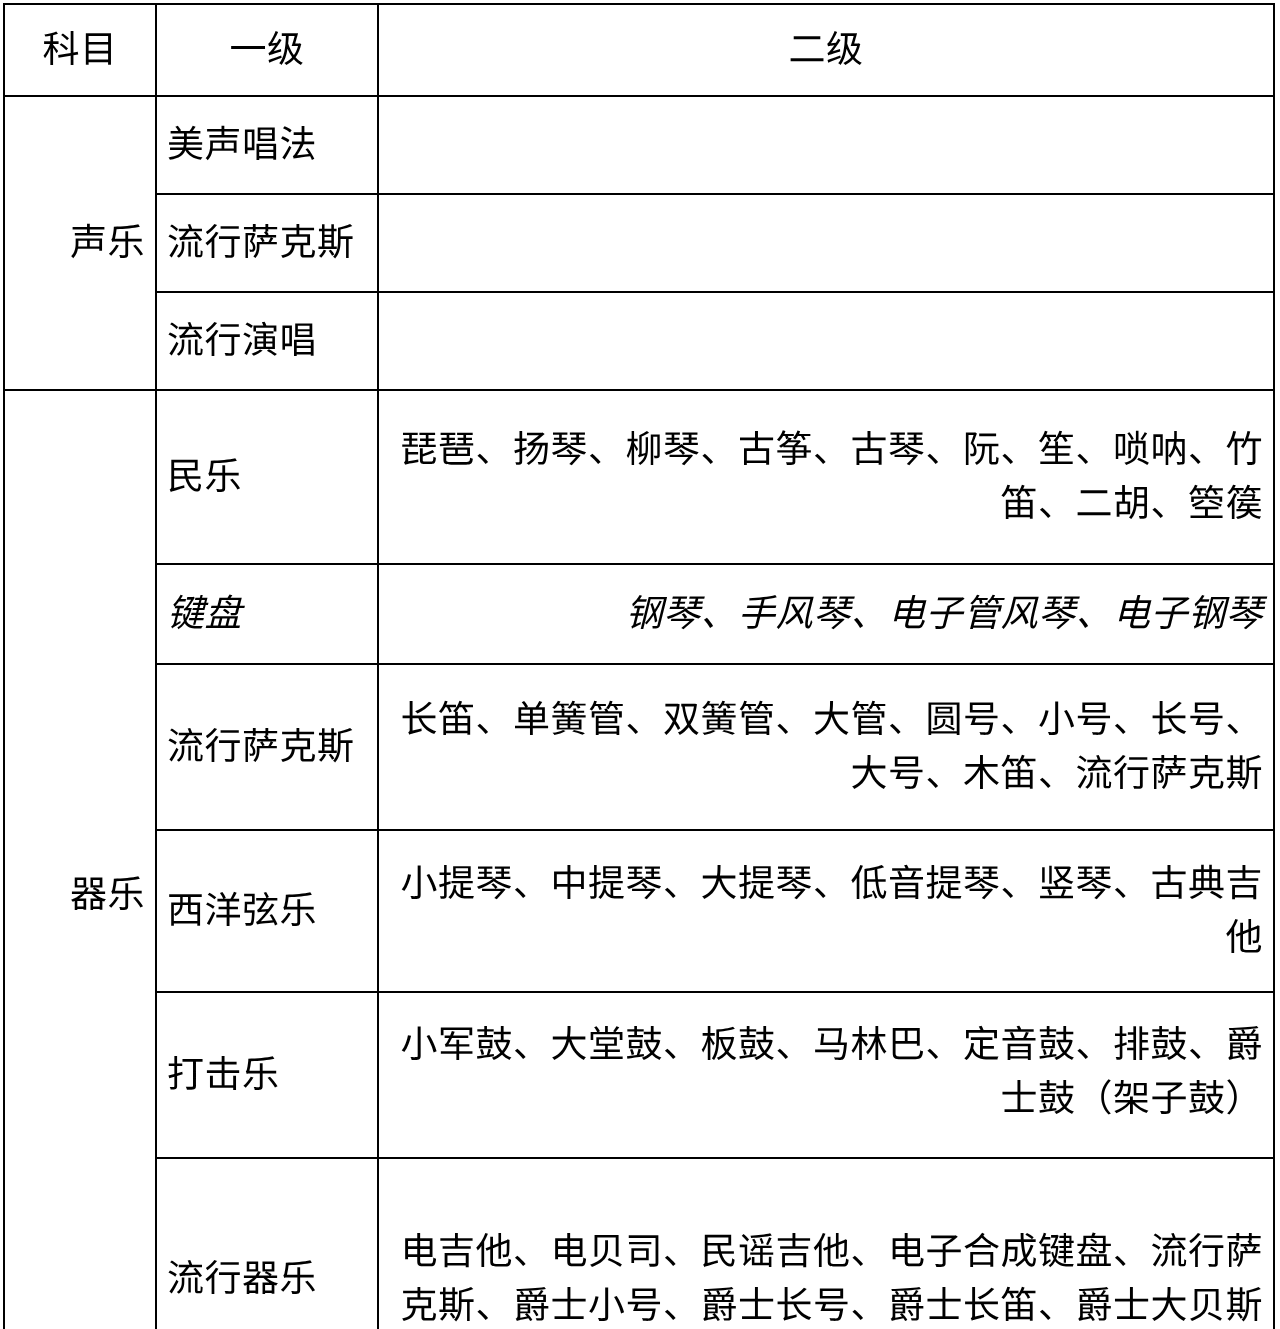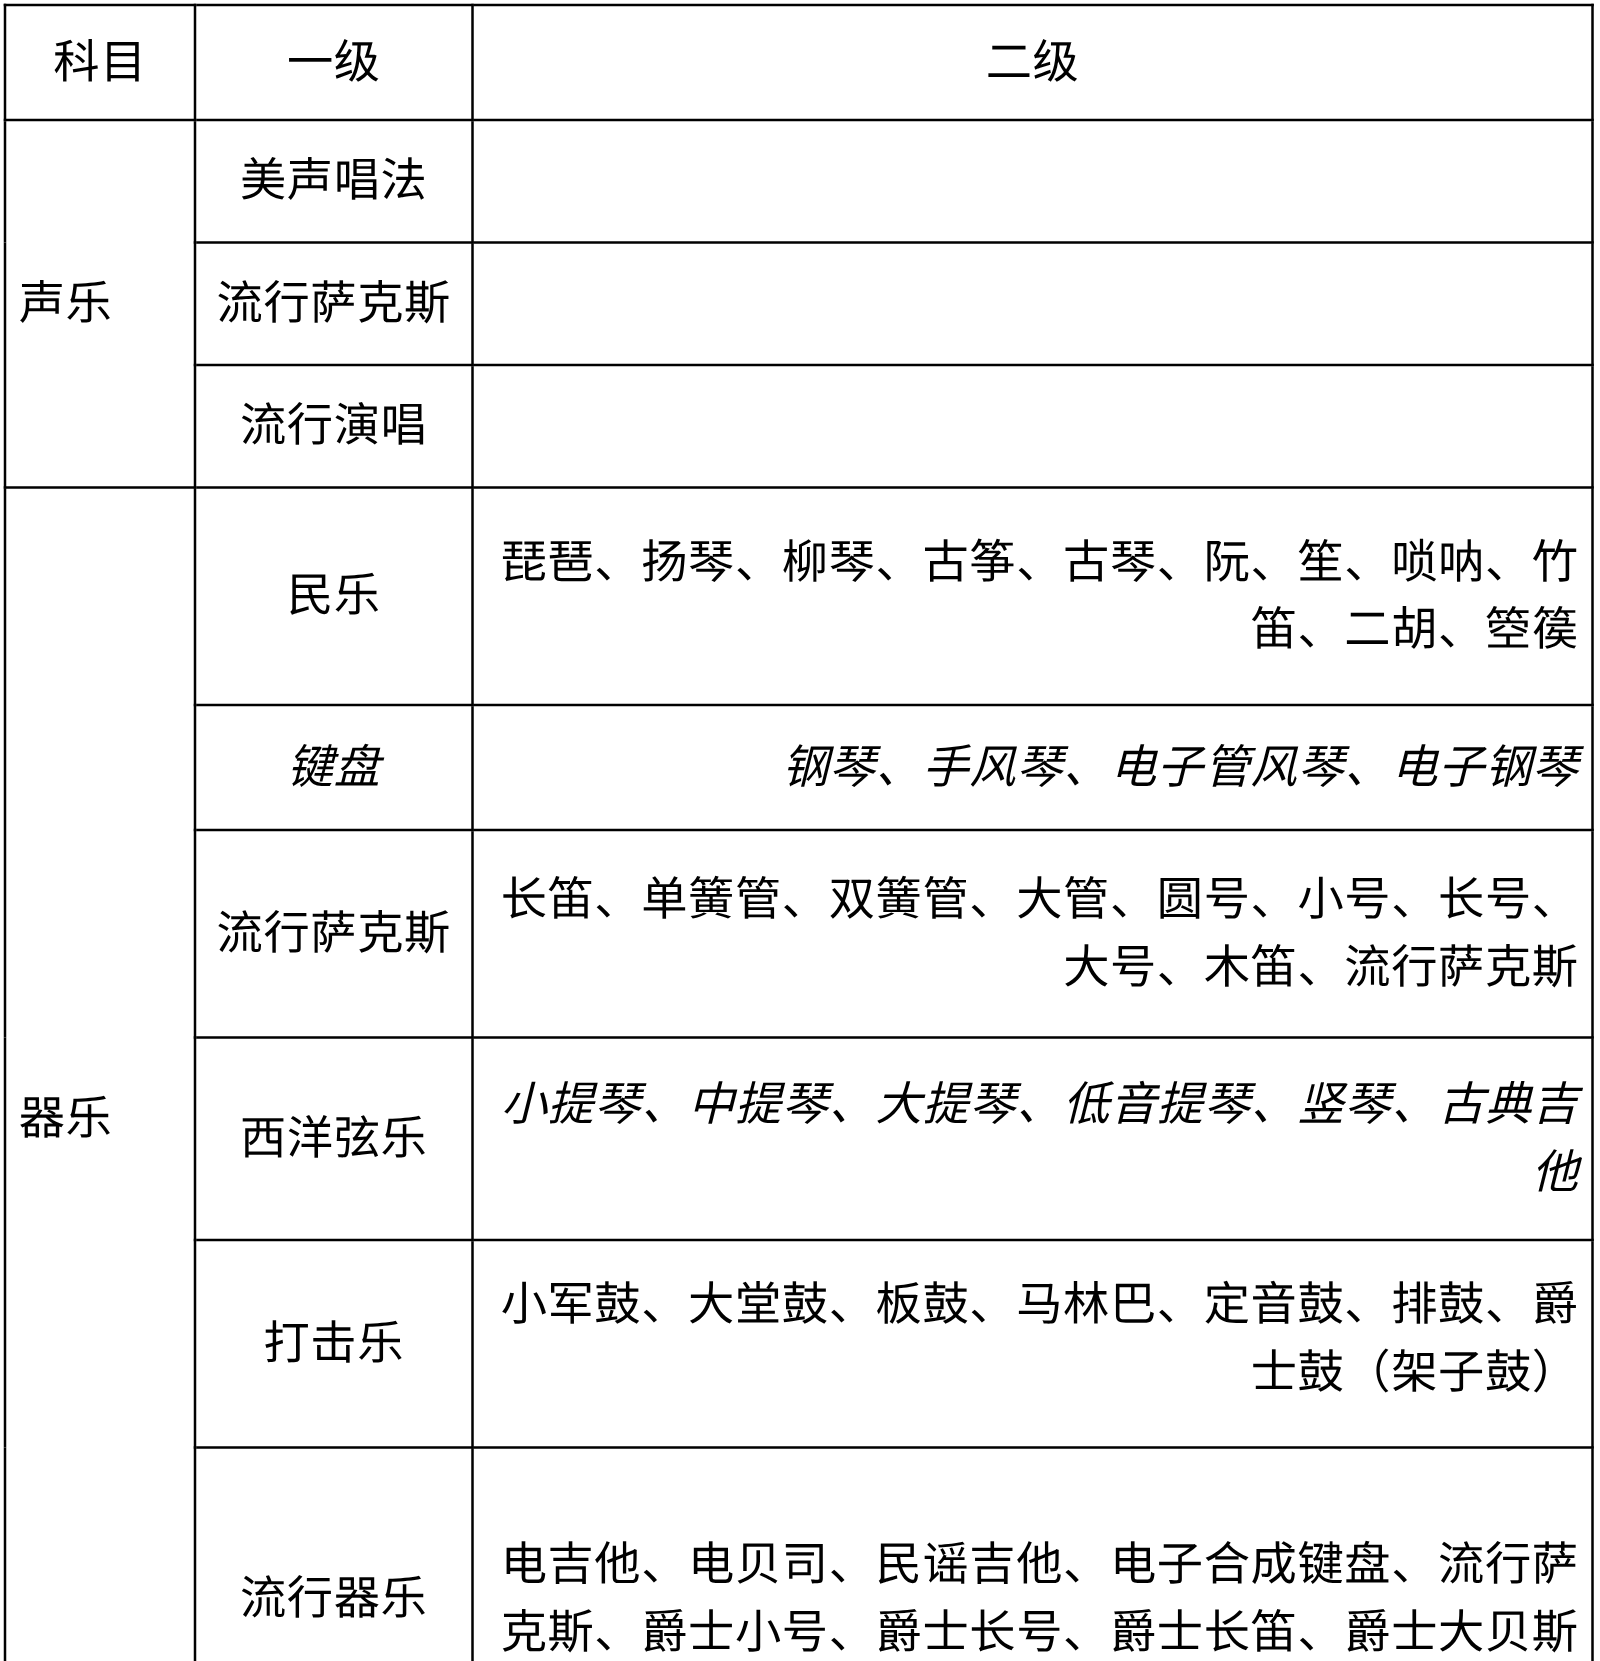--- a/index.html
+++ b/index.html
@@ -42,37 +42,37 @@
     text-align: right;
     padding-left: 18px;
     padding-right: 14px;
   }
   td.head {
     text-align: center;
     font-size: 38px;
     height: 78px;
   }
   td.subject-cell {
-    text-align: left;
+    text-align: right;
     font-size: 38px;
   }
   td.level1-cell {
-    text-align: center;
+    text-align: left;
     font-size: 38px;
     padding-left: 16px;
     padding-right: 16px;
   }
   td.level2-cell {
     font-size: 37px;
   }
   tr.r-vocal td { height: 84px; }
   tr.r-minyue td.level2-cell { height: 160px; }
   tr.r-keyboard td { height: 86px; font-style: italic; }
   tr.r-wind td.level2-cell { height: 152px; }
-  tr.r-string td.level2-cell { height: 148px; font-style: italic; }
+  tr.r-string td.level2-cell { height: 148px; }
   tr.r-perc td.level2-cell { height: 152px; font-family: Liberation Mono, monospace; }
   tr.r-pop td.level2-cell { height: 228px; }
   .empty-cell { }
 </style>
 </head>
 <body>
 
 <div class="sheet">
   <table class="subject-table">
     <colgroup>

